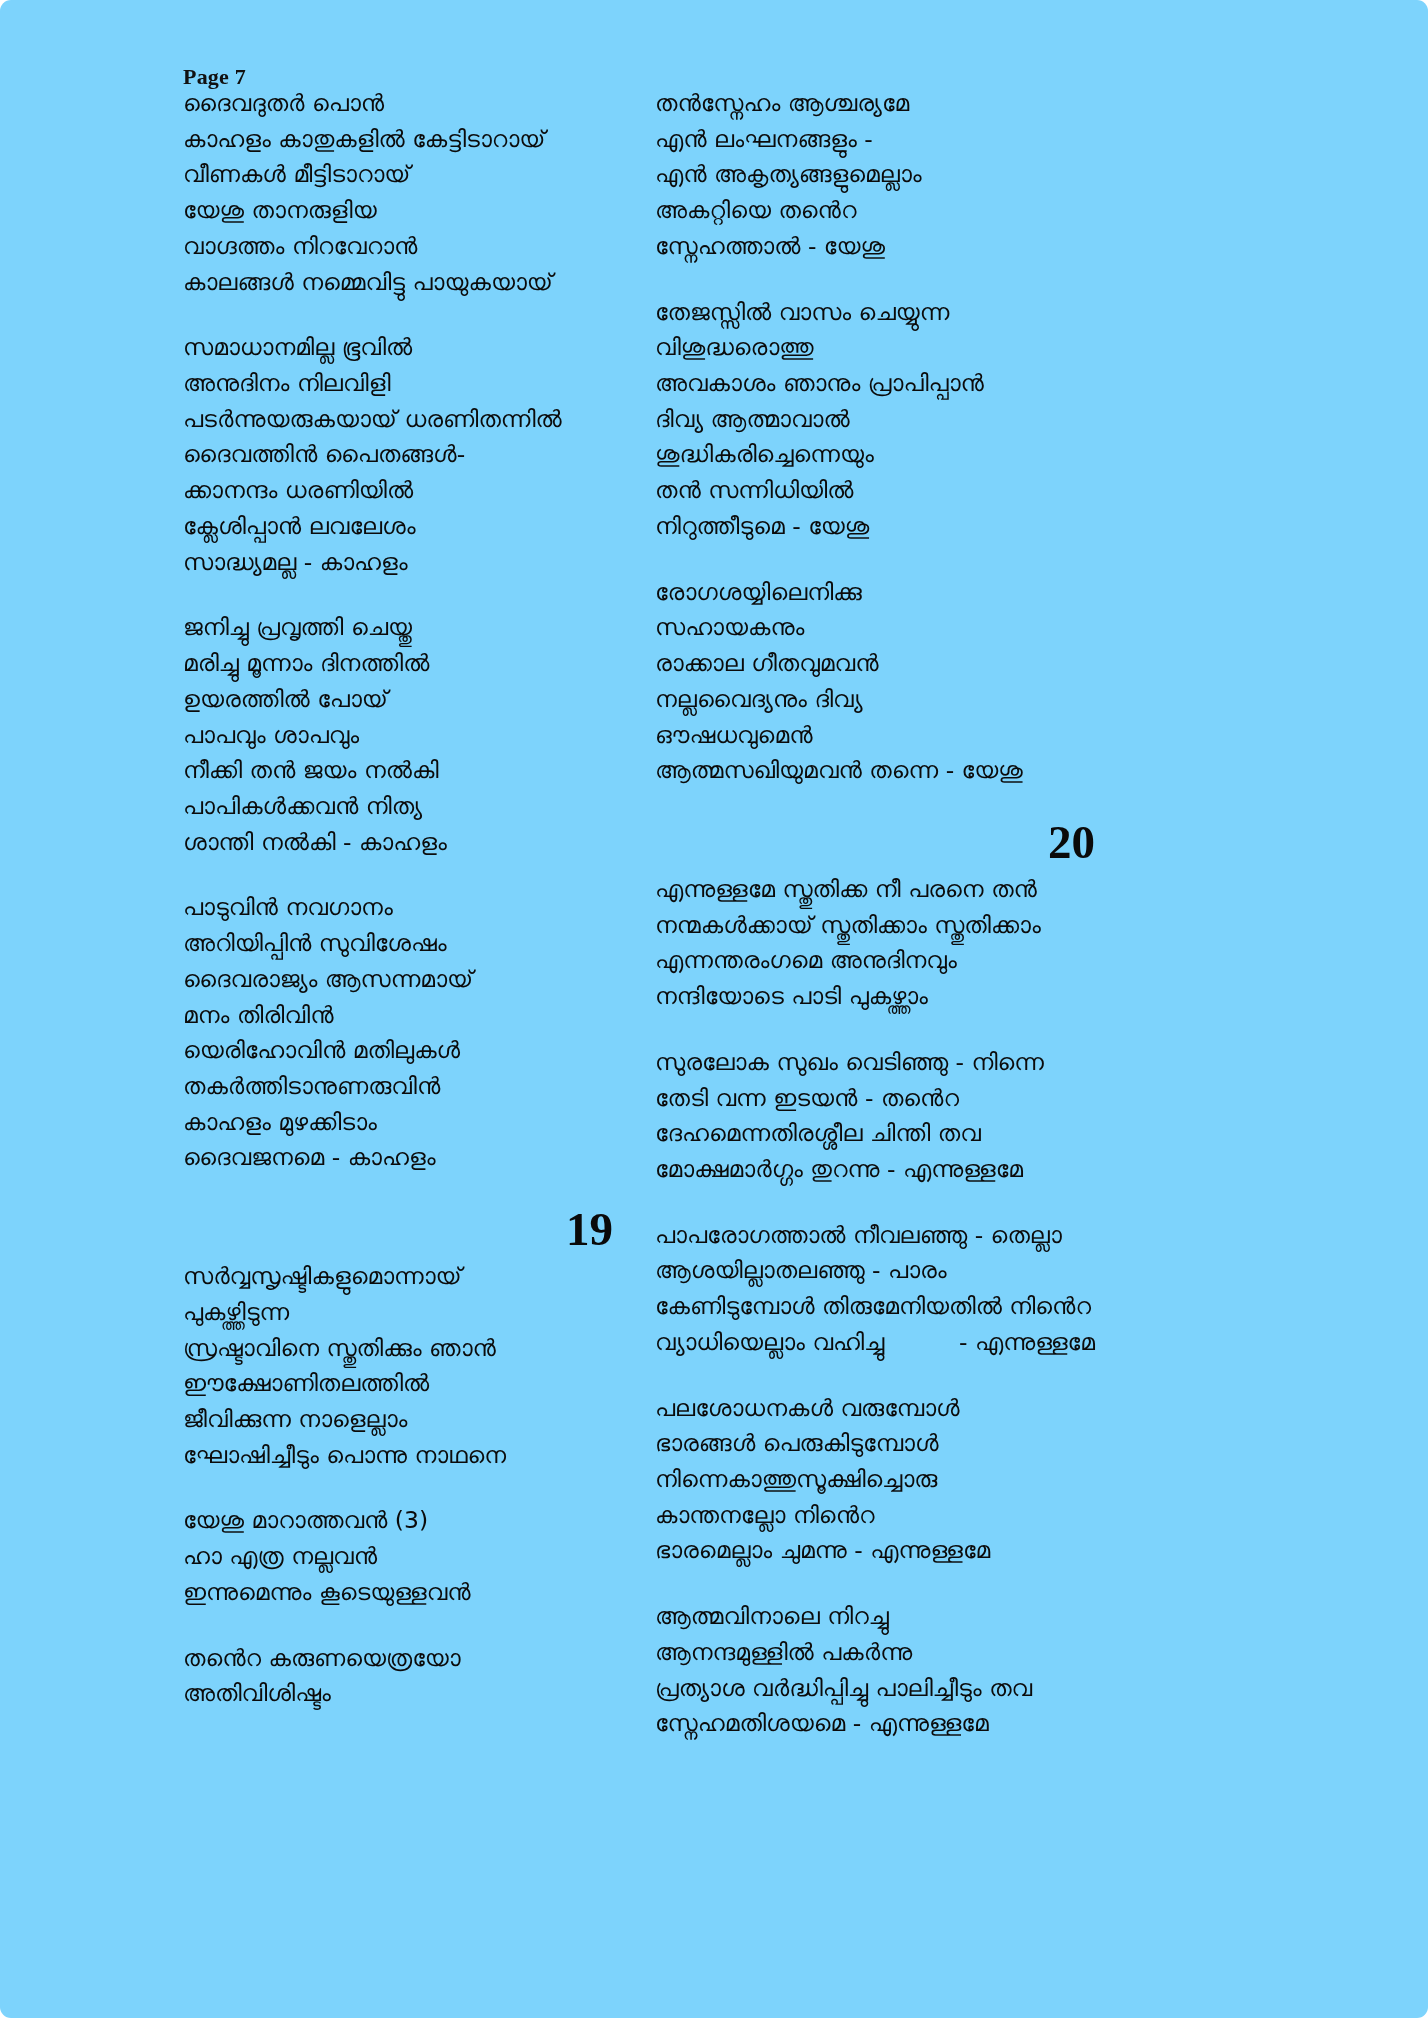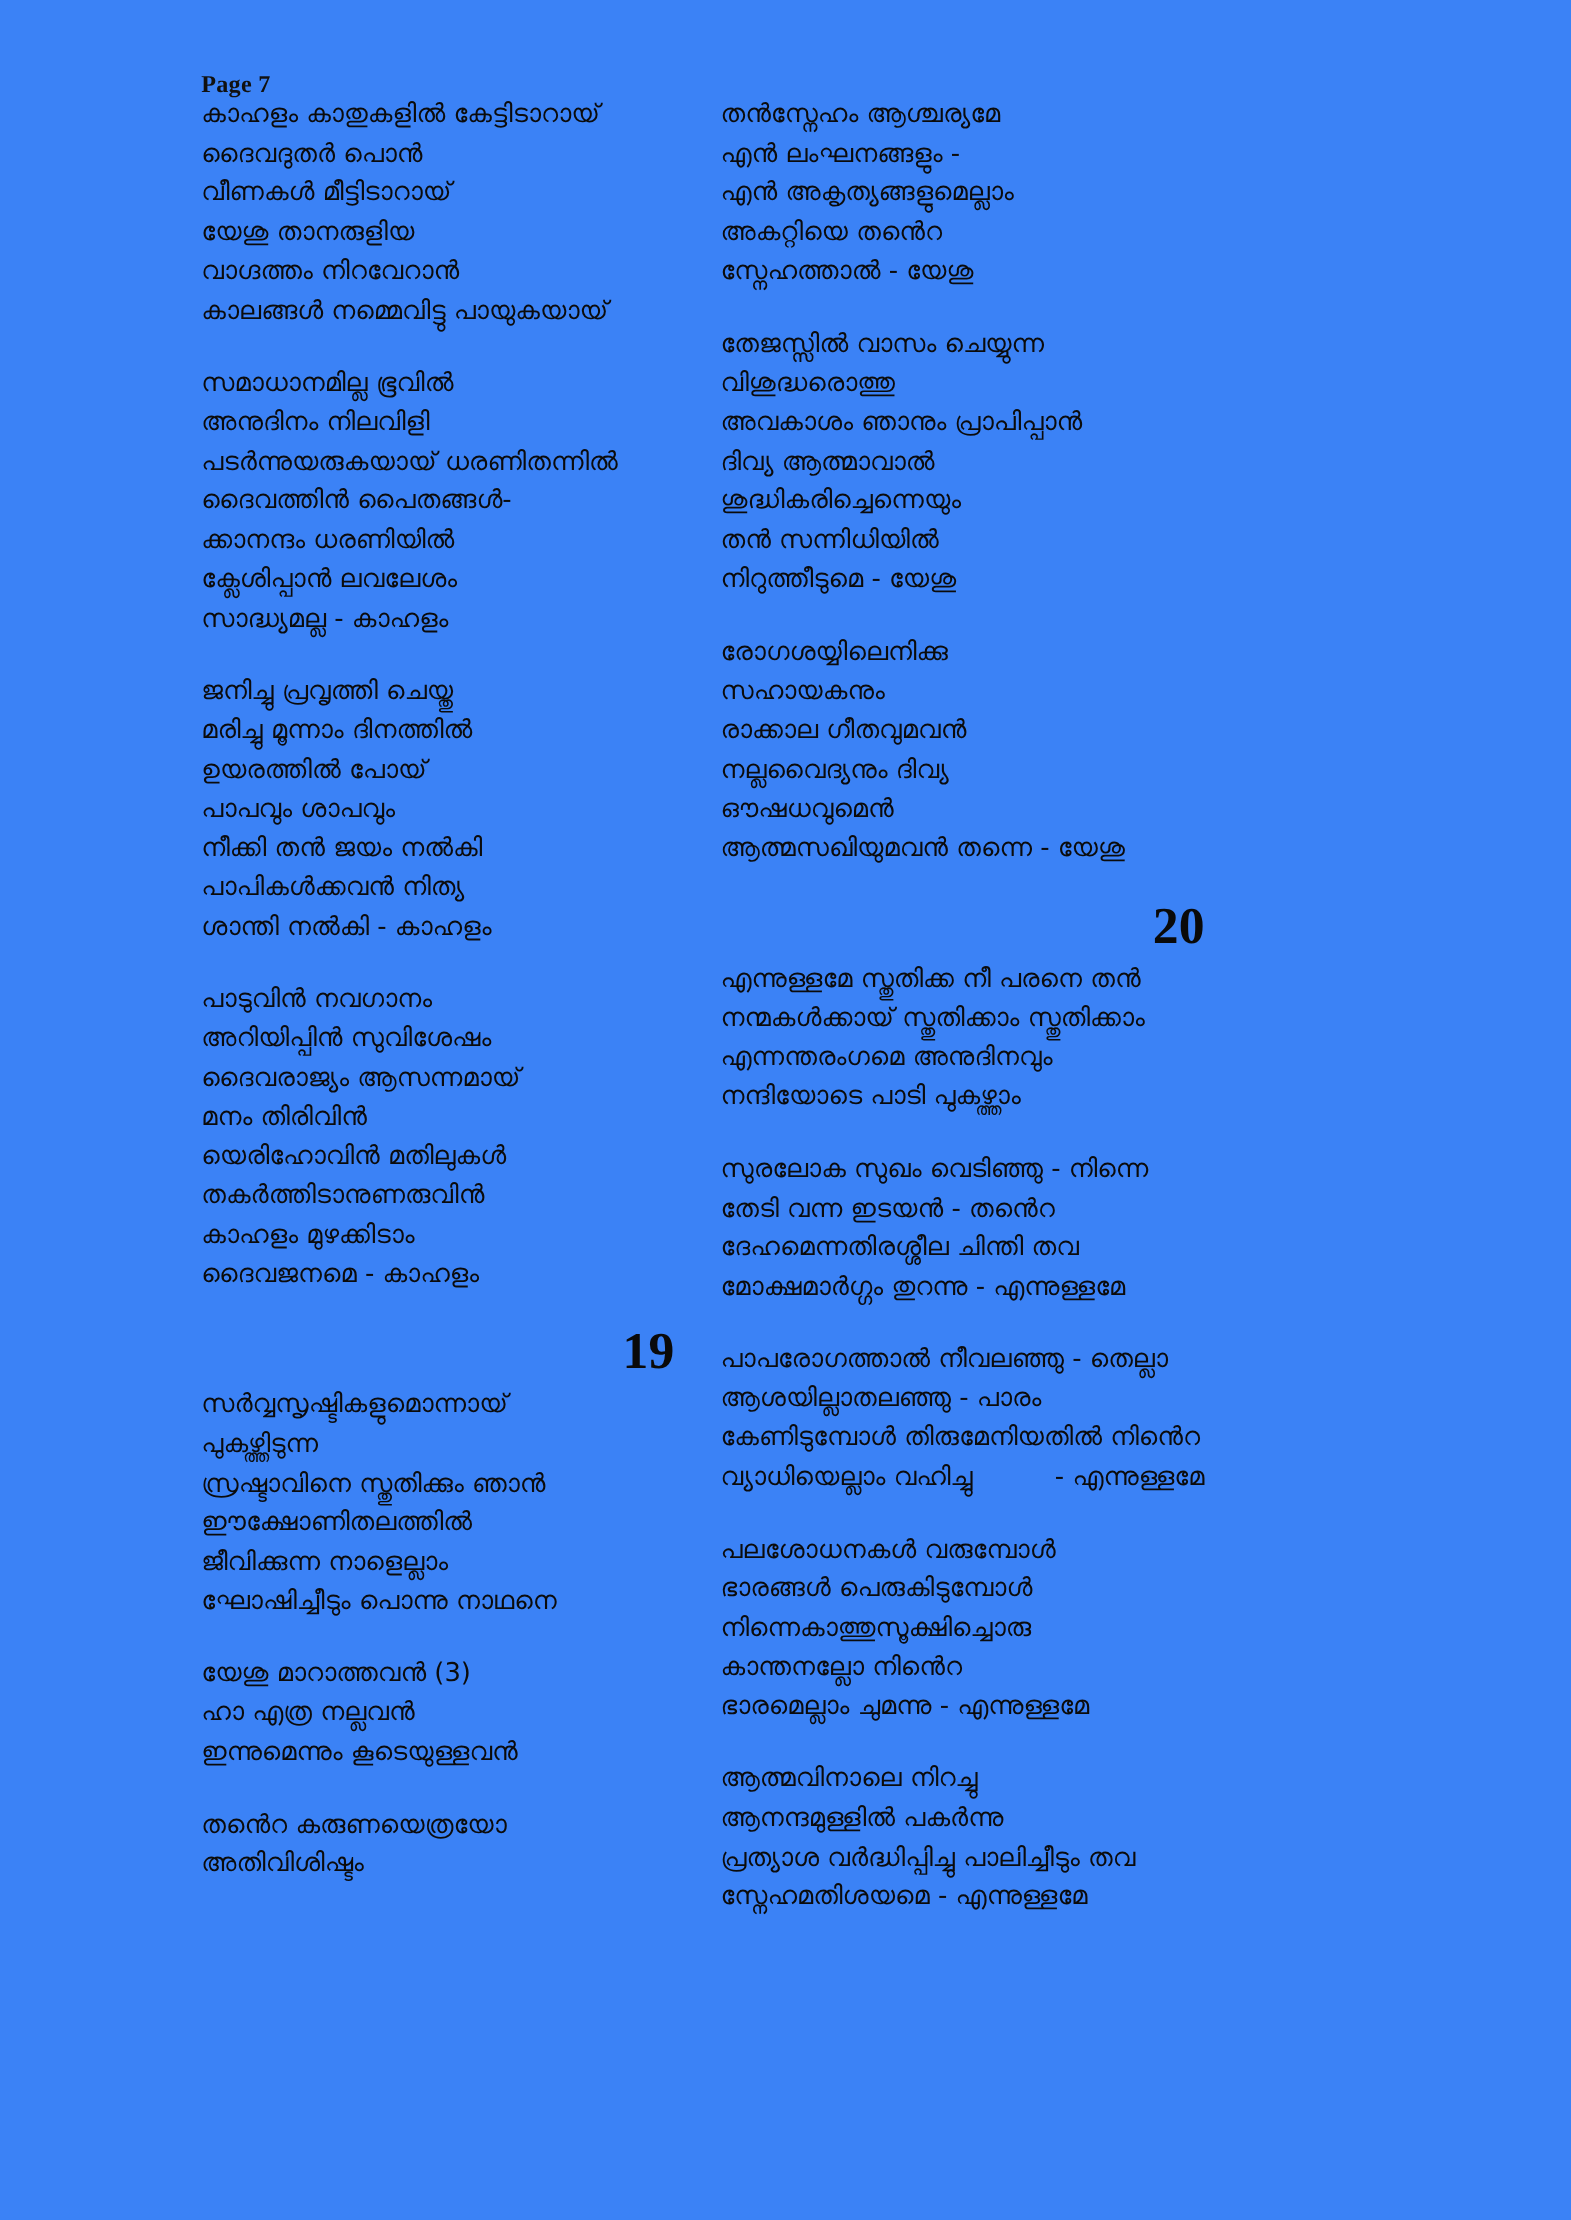--- a/index.html
+++ b/index.html
@@ -4,24 +4,25 @@
 <style>
   html, body {
     margin: 0;
     padding: 0;
     background: #ffffff;
   }
   .page {
     position: relative;
     width: 1428px;
     height: 2018px;
-    background: #3b82f6;
+    background: #7dd3fc;
     box-sizing: border-box;
     font-family: "Liberation Sans", "DejaVu Sans", sans-serif;
     overflow: hidden;
+    border-radius: 11px;
   }
   .page-header {
     position: absolute;
     left: 183px;
     top: 64px;
     font-family: "Liberation Serif", "DejaVu Serif", serif;
     font-weight: bold;
     font-size: 22px;
     color: #111111;
     letter-spacing: 0.2px;
@@ -69,22 +70,22 @@
 </head>
 <body>
 
 <div class="page">
 
   <div class="page-header">Page 7</div>
 
   <div class="columns">
     <div class="col col-left" id="col-left">
         <div class="stanza">
+          <div class="line">ദൈവദുതർ പൊൻ</div>
           <div class="line">കാഹളം കാതുകളിൽ കേട്ടിടാറായ്</div>
-          <div class="line">ദൈവദുതർ പൊൻ</div>
           <div class="line">വീണകൾ മീട്ടിടാറായ്</div>
           <div class="line">യേശു താനരുളിയ</div>
           <div class="line">വാഗ്ദത്തം നിറവേറാൻ</div>
           <div class="line">കാലങ്ങൾ നമ്മെവിട്ടു പായുകയായ്</div>
         </div>
         <div class="stanza">
           <div class="line">സമാധാനമില്ല ഭൂവിൽ</div>
           <div class="line">അനുദിനം നിലവിളി</div>
           <div class="line">പടർന്നുയരുകയായ് ധരണിതന്നിൽ</div>
           <div class="line">ദൈവത്തിൻ പൈതങ്ങൾ-</div>

